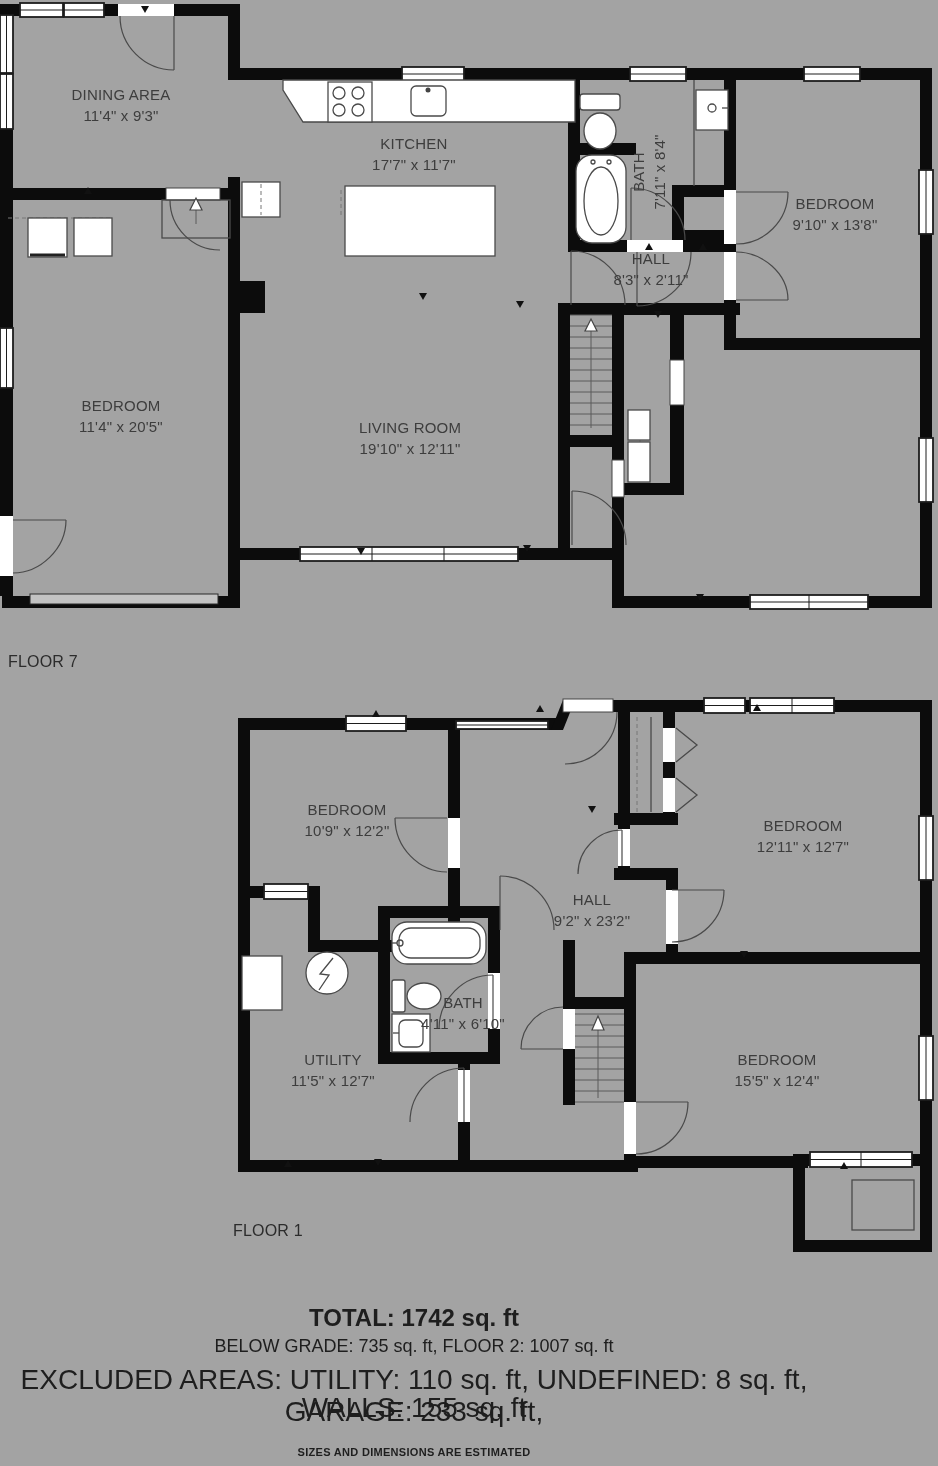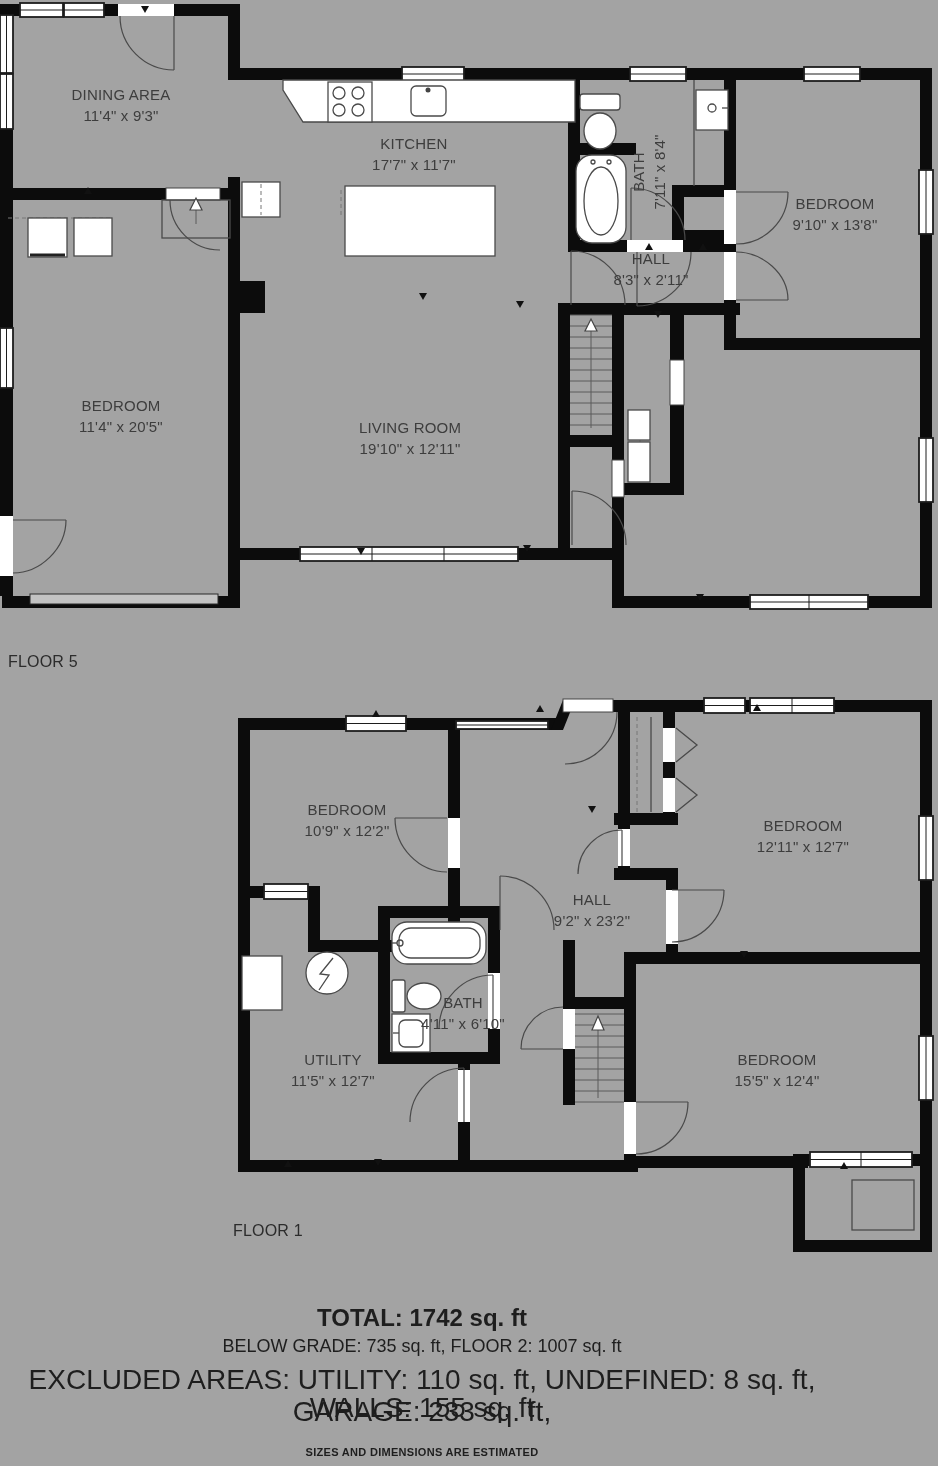--- a/index.html
+++ b/index.html
@@ -15,21 +15,21 @@
   .winr{fill:#ffffff;stroke:#1d1d1d;stroke-width:1.8;}
   .winl{stroke:#1d1d1d;stroke-width:1;}
   .tread{stroke:#5a5a5a;stroke-width:1;}
   .dash{stroke:#777;stroke-width:1;stroke-dasharray:4 3;fill:none;}
   .tick{fill:#111;}
   .doorbar{fill:#ffffff;stroke:#444;stroke-width:1;}
   .room-label{position:absolute;transform:translate(-50%,-50%);text-align:center;
       color:#3d3d3d;font-size:15px;line-height:21px;letter-spacing:.2px;white-space:nowrap;}
   .room-label.rot{transform:translate(-50%,-50%) rotate(-90deg);}
   .floor-tag{position:absolute;color:#2c2c2c;font-size:16px;letter-spacing:.2px;}
-  .sumline{position:absolute;left:8px;width:828px;text-align:center;color:#1e1e1e;}
+  .sumline{position:absolute;left:0;width:828px;text-align:center;color:#1e1e1e;}
   #sum-total{top:1304px;font-size:24px;font-weight:700;}
   #sum-2{top:1336px;font-size:18px;}
   #sum-3{top:1364px;font-size:28px;}
   #sum-4{top:1392px;font-size:28px;text-align:center;}
   #sum-disc{top:1446px;font-size:11px;font-weight:600;letter-spacing:.3px;}
 </style>
 </head>
 <body>
 
 <div id="page">
@@ -356,21 +356,21 @@
   <div>9'10" x 13'8"</div>
 </div>
 <div class="room-label" style="left:121px;top:416px">
   <div>BEDROOM</div>
   <div>11'4" x 20'5"</div>
 </div>
 <div class="room-label" style="left:410px;top:438px">
   <div>LIVING ROOM</div>
   <div>19'10" x 12'11"</div>
 </div>
-<div class="floor-tag" style="left:8px;top:653px">FLOOR 5</div>
+<div class="floor-tag" style="left:8px;top:653px">FLOOR 7</div>
 
 <div class="room-label" style="left:347px;top:820px">
   <div>BEDROOM</div>
   <div>10'9" x 12'2"</div>
 </div>
 <div class="room-label" style="left:592px;top:910px">
   <div>HALL</div>
   <div>9'2" x 23'2"</div>
 </div>
 <div class="room-label" style="left:803px;top:836px">

